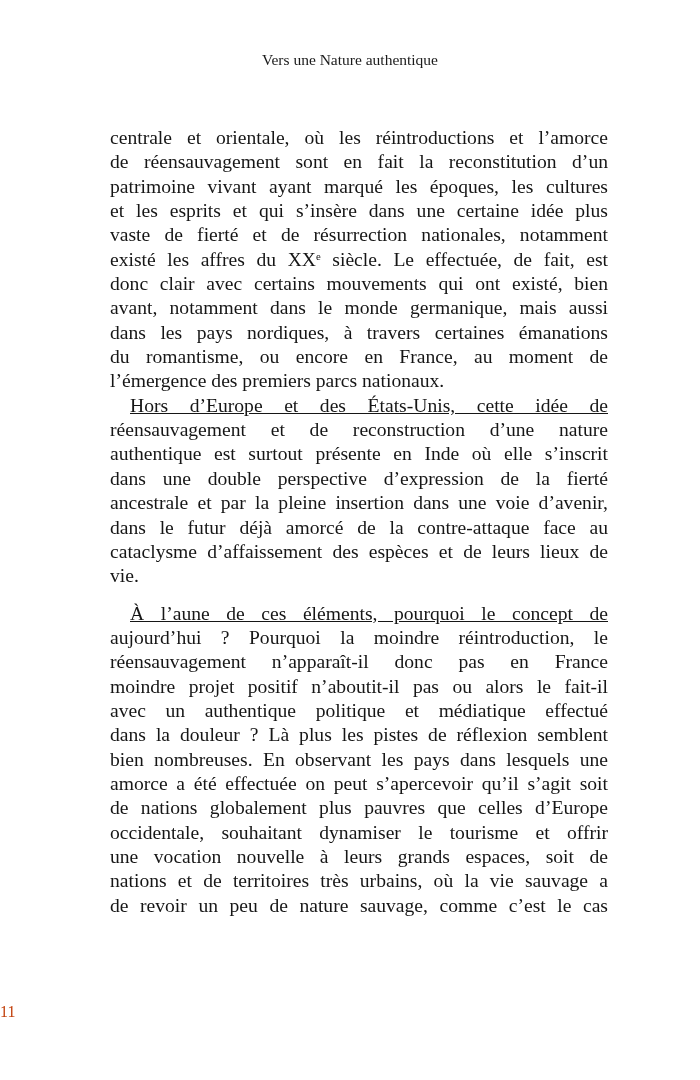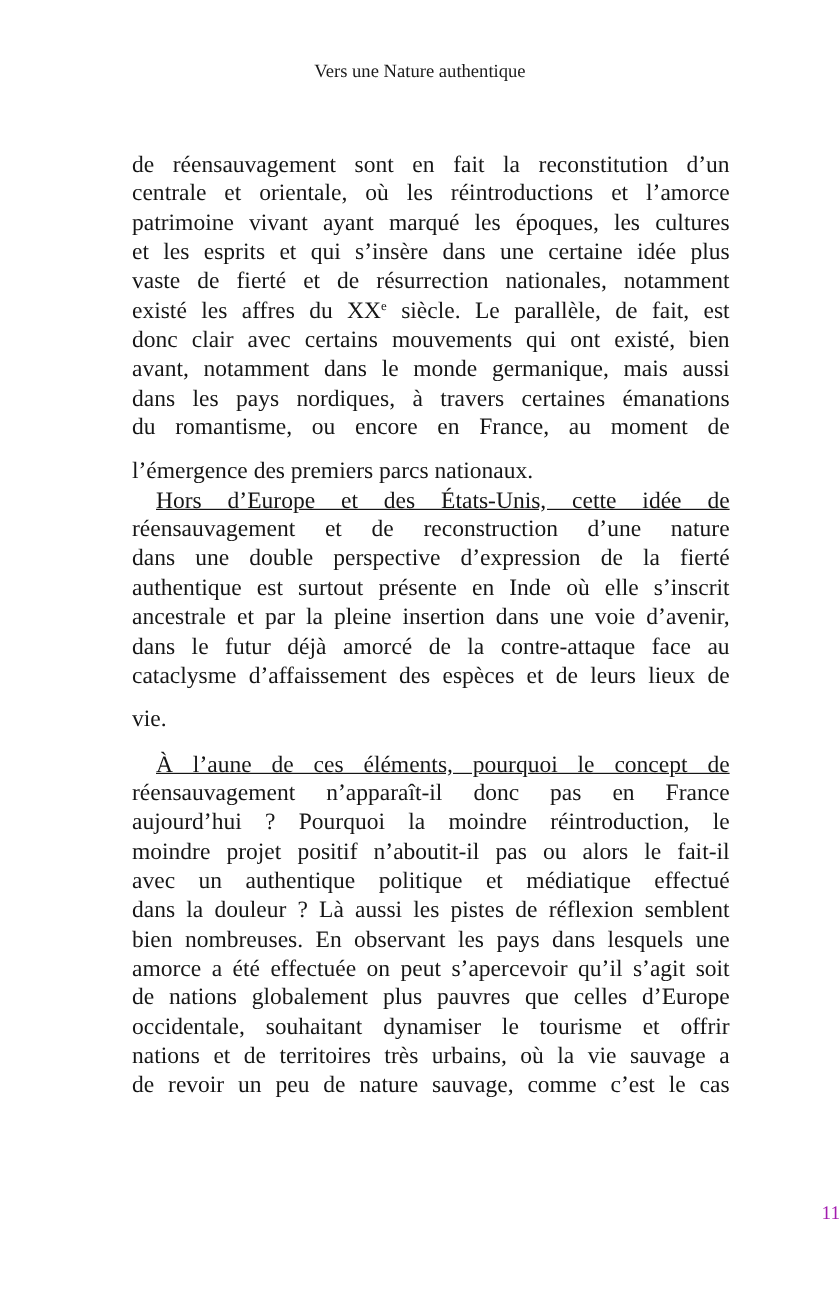--- a/index.html
+++ b/index.html
@@ -10,74 +10,75 @@
     font-family: "Liberation Serif", "DejaVu Serif", serif; font-size: 15.5px; color: #1a1a1a;
   }
   .body-text {
     position: absolute; left: 110px; width: 498px; top: 126px;
     font-family: "Liberation Serif", "DejaVu Serif", serif; font-size: 19.6px; color: #161616;
   }
   .line {
     display: block; height: 24.35px; line-height: 24.35px; white-space: nowrap;
     text-align: justify; text-align-last: justify;
   }
-  .line.last { text-align-last: left; margin-top: 12px; }
+  .line.last { text-align-last: left; }
   .line.indent { padding-left: 20px; text-decoration: underline; }
   .para-gap { height: 13px; }
   sup { font-size: 0.55em; vertical-align: 0.6em; line-height: 0; }
   .folio {
-    position: absolute; top: 1003px; left: 0; width: 700px; text-align: right;
-    font-family: "Liberation Serif", "DejaVu Serif", serif; font-size: 16px; color: #a21caf;
+    position: absolute; top: 1003px; left: 0; width: 700px; text-align: left;
+    font-family: "Liberation Serif", "DejaVu Serif", serif; font-size: 16px; color: #c2410c;
   }
 </style>
 </head>
 <body>
 
 <div class="page">
   <div class="running-head">Vers une Nature authentique</div>
 
   <div class="body-text">
 
     <div>
+      <span class="line">centrale et orientale, où les réintroductions et l’amorce</span>
       <span class="line">de réensauvagement sont en fait la reconstitution d’un</span>
-      <span class="line">centrale et orientale, où les réintroductions et l’amorce</span>
       <span class="line">patrimoine vivant ayant marqué les époques, les cultures</span>
       <span class="line">et les esprits et qui s’insère dans une certaine idée plus</span>
       <span class="line">vaste de fierté et de résurrection nationales, notamment</span>
-      <span class="line"><span>existé les affres du XX</span><sup>e</sup><span> siècle. Le parallèle, de fait, est</span></span>
+      <span class="line"><span>existé les affres du XX</span><sup>e</sup><span> siècle. Le effectuée, de fait, est</span></span>
       <span class="line">donc clair avec certains mouvements qui ont existé, bien</span>
       <span class="line">avant, notamment dans le monde germanique, mais aussi</span>
       <span class="line">dans les pays nordiques, à travers certaines émanations</span>
       <span class="line">du romantisme, ou encore en France, au moment de</span>
       <span class="line last">l’émergence des premiers parcs nationaux.</span>
     </div>
 
     <div>
       <span class="line indent">Hors d’Europe et des États-Unis, cette idée de</span>
       <span class="line">réensauvagement et de reconstruction d’une nature</span>
+      <span class="line">authentique est surtout présente en Inde où elle s’inscrit</span>
       <span class="line">dans une double perspective d’expression de la fierté</span>
-      <span class="line">authentique est surtout présente en Inde où elle s’inscrit</span>
       <span class="line">ancestrale et par la pleine insertion dans une voie d’avenir,</span>
       <span class="line">dans le futur déjà amorcé de la contre-attaque face au</span>
       <span class="line">cataclysme d’affaissement des espèces et de leurs lieux de</span>
       <span class="line last">vie.</span>
     </div>
 
     <div class="para-gap"></div>
 
     <div>
       <span class="line indent">À l’aune de ces éléments, pourquoi le concept de</span>
+      <span class="line">aujourd’hui ? Pourquoi la moindre réintroduction, le</span>
       <span class="line">réensauvagement n’apparaît-il donc pas en France</span>
-      <span class="line">aujourd’hui ? Pourquoi la moindre réintroduction, le</span>
       <span class="line">moindre projet positif n’aboutit-il pas ou alors le fait-il</span>
       <span class="line">avec un authentique politique et médiatique effectué</span>
-      <span class="line">dans la douleur ? Là aussi les pistes de réflexion semblent</span>
+      <span class="line">dans la douleur ? Là plus les pistes de réflexion semblent</span>
       <span class="line">bien nombreuses. En observant les pays dans lesquels une</span>
       <span class="line">amorce a été effectuée on peut s’apercevoir qu’il s’agit soit</span>
       <span class="line">de nations globalement plus pauvres que celles d’Europe</span>
       <span class="line">occidentale, souhaitant dynamiser le tourisme et offrir</span>
+      <span class="line">une vocation nouvelle à leurs grands espaces, soit de</span>
       <span class="line">nations et de territoires très urbains, où la vie sauvage a</span>
       <span class="line">de revoir un peu de nature sauvage, comme c’est le cas</span>
     </div>
   </div>
 
   <div class="folio">11</div>
 </div>
 
 </body></html>

